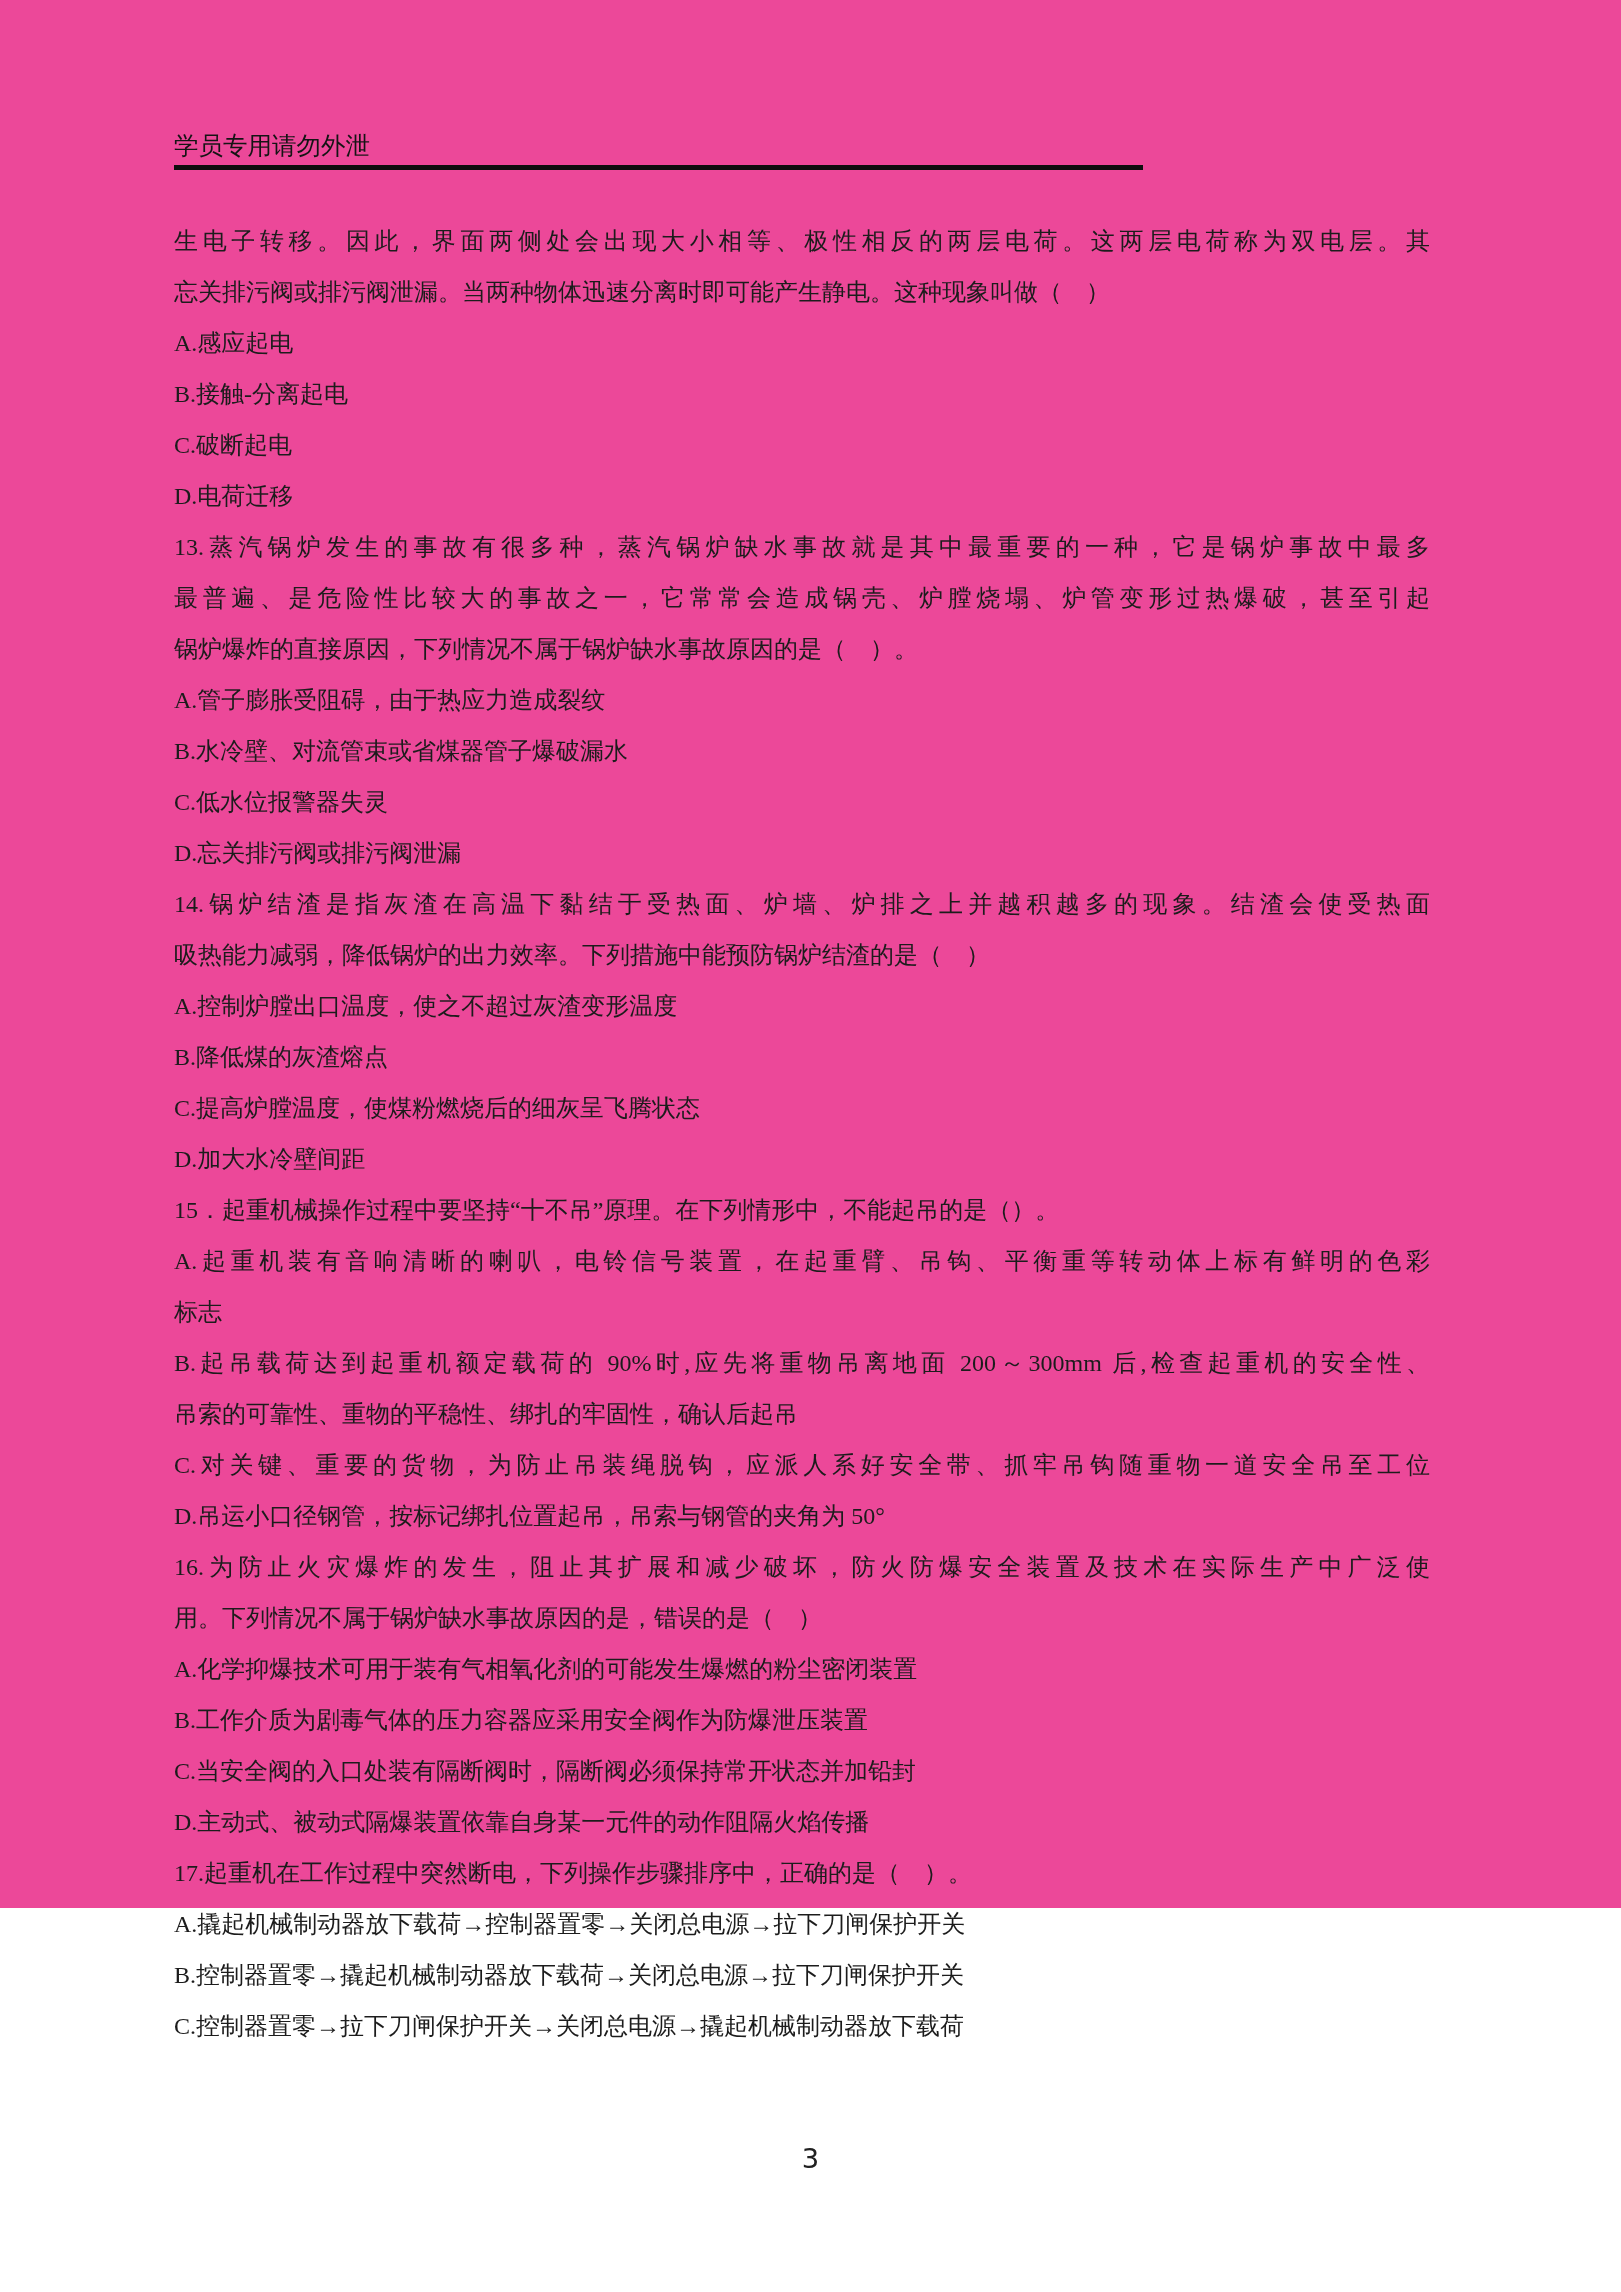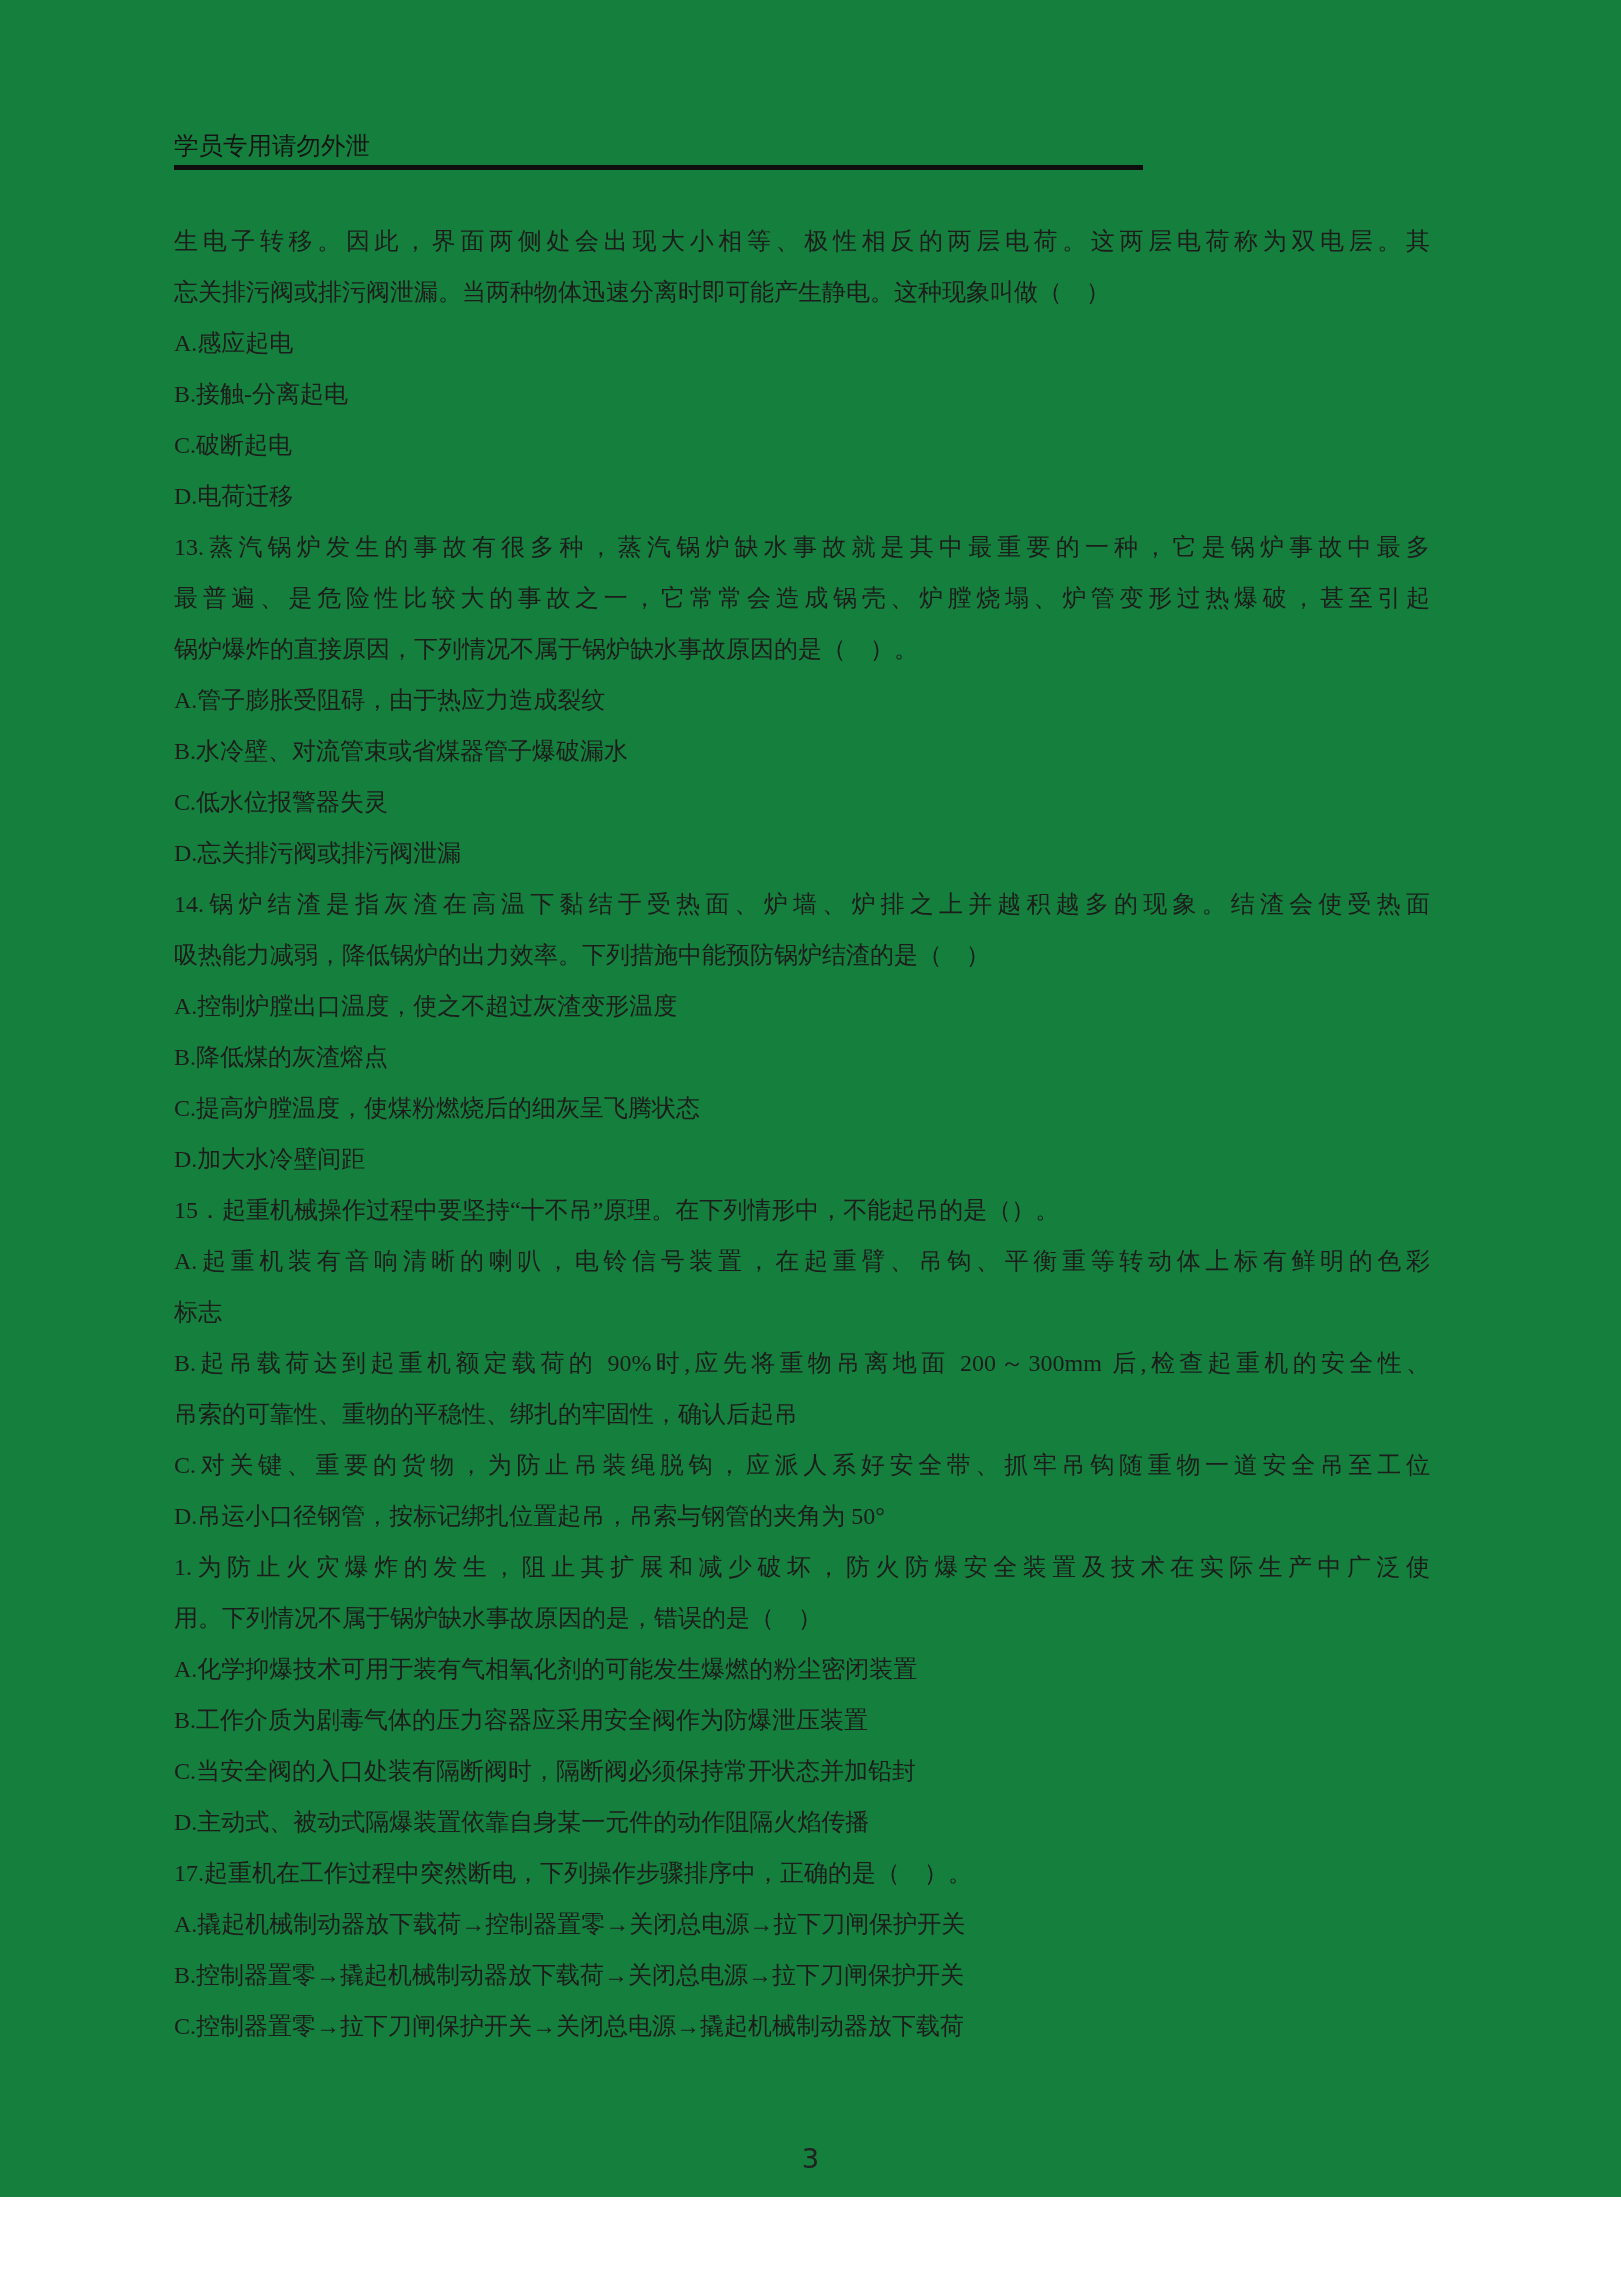--- a/index.html
+++ b/index.html
@@ -6,22 +6,22 @@
   body {
     width: 1621px;
     height: 2293px;
     background: #ffffff;
     position: relative;
     overflow: hidden;
   }
   .page {
     position: absolute;
     left: 0; top: 0;
-    width: 1621px; height: 2197px;
-    background: #15803d;
+    width: 1621px; height: 1908px;
+    background: #ec4899;
   }
   .header {
     position: absolute;
     left: 174px;
     top: 131px;
     height: 29px;
     line-height: 29px;
     font-family: "DejaVu Sans", "Liberation Sans", sans-serif;
     font-weight: 500;
     font-size: 24.5px;
@@ -92,21 +92,21 @@
       <div class="line">B.降低煤的灰渣熔点</div>
       <div class="line">C.提高炉膛温度，使煤粉燃烧后的细灰呈飞腾状态</div>
       <div class="line">D.加大水冷壁间距</div>
       <div class="line">15．起重机械操作过程中要坚持“十不吊”原理。在下列情形中，不能起吊的是（）。</div>
       <div class="line full">A.起重机装有音响清晰的喇叭，电铃信号装置，在起重臂、吊钩、平衡重等转动体上标有鲜明的色彩</div>
       <div class="line">标志</div>
       <div class="line full">B.起吊载荷达到起重机额定载荷的 90%时,应先将重物吊离地面 200～300mm 后,检查起重机的安全性、</div>
       <div class="line">吊索的可靠性、重物的平稳性、绑扎的牢固性，确认后起吊</div>
       <div class="line full">C.对关键、重要的货物，为防止吊装绳脱钩，应派人系好安全带、抓牢吊钩随重物一道安全吊至工位</div>
       <div class="line">D.吊运小口径钢管，按标记绑扎位置起吊，吊索与钢管的夹角为 50°</div>
-      <div class="line full">1.为防止火灾爆炸的发生，阻止其扩展和减少破坏，防火防爆安全装置及技术在实际生产中广泛使</div>
+      <div class="line full">16.为防止火灾爆炸的发生，阻止其扩展和减少破坏，防火防爆安全装置及技术在实际生产中广泛使</div>
       <div class="line">用。下列情况不属于锅炉缺水事故原因的是，错误的是（　）</div>
       <div class="line">A.化学抑爆技术可用于装有气相氧化剂的可能发生爆燃的粉尘密闭装置</div>
       <div class="line">B.工作介质为剧毒气体的压力容器应采用安全阀作为防爆泄压装置</div>
       <div class="line">C.当安全阀的入口处装有隔断阀时，隔断阀必须保持常开状态并加铅封</div>
       <div class="line">D.主动式、被动式隔爆装置依靠自身某一元件的动作阻隔火焰传播</div>
       <div class="line">17.起重机在工作过程中突然断电，下列操作步骤排序中，正确的是（　）。</div>
       <div class="line">A.撬起机械制动器放下载荷→控制器置零→关闭总电源→拉下刀闸保护开关</div>
       <div class="line">B.控制器置零→撬起机械制动器放下载荷→关闭总电源→拉下刀闸保护开关</div>
       <div class="line">C.控制器置零→拉下刀闸保护开关→关闭总电源→撬起机械制动器放下载荷</div>
     </div>

